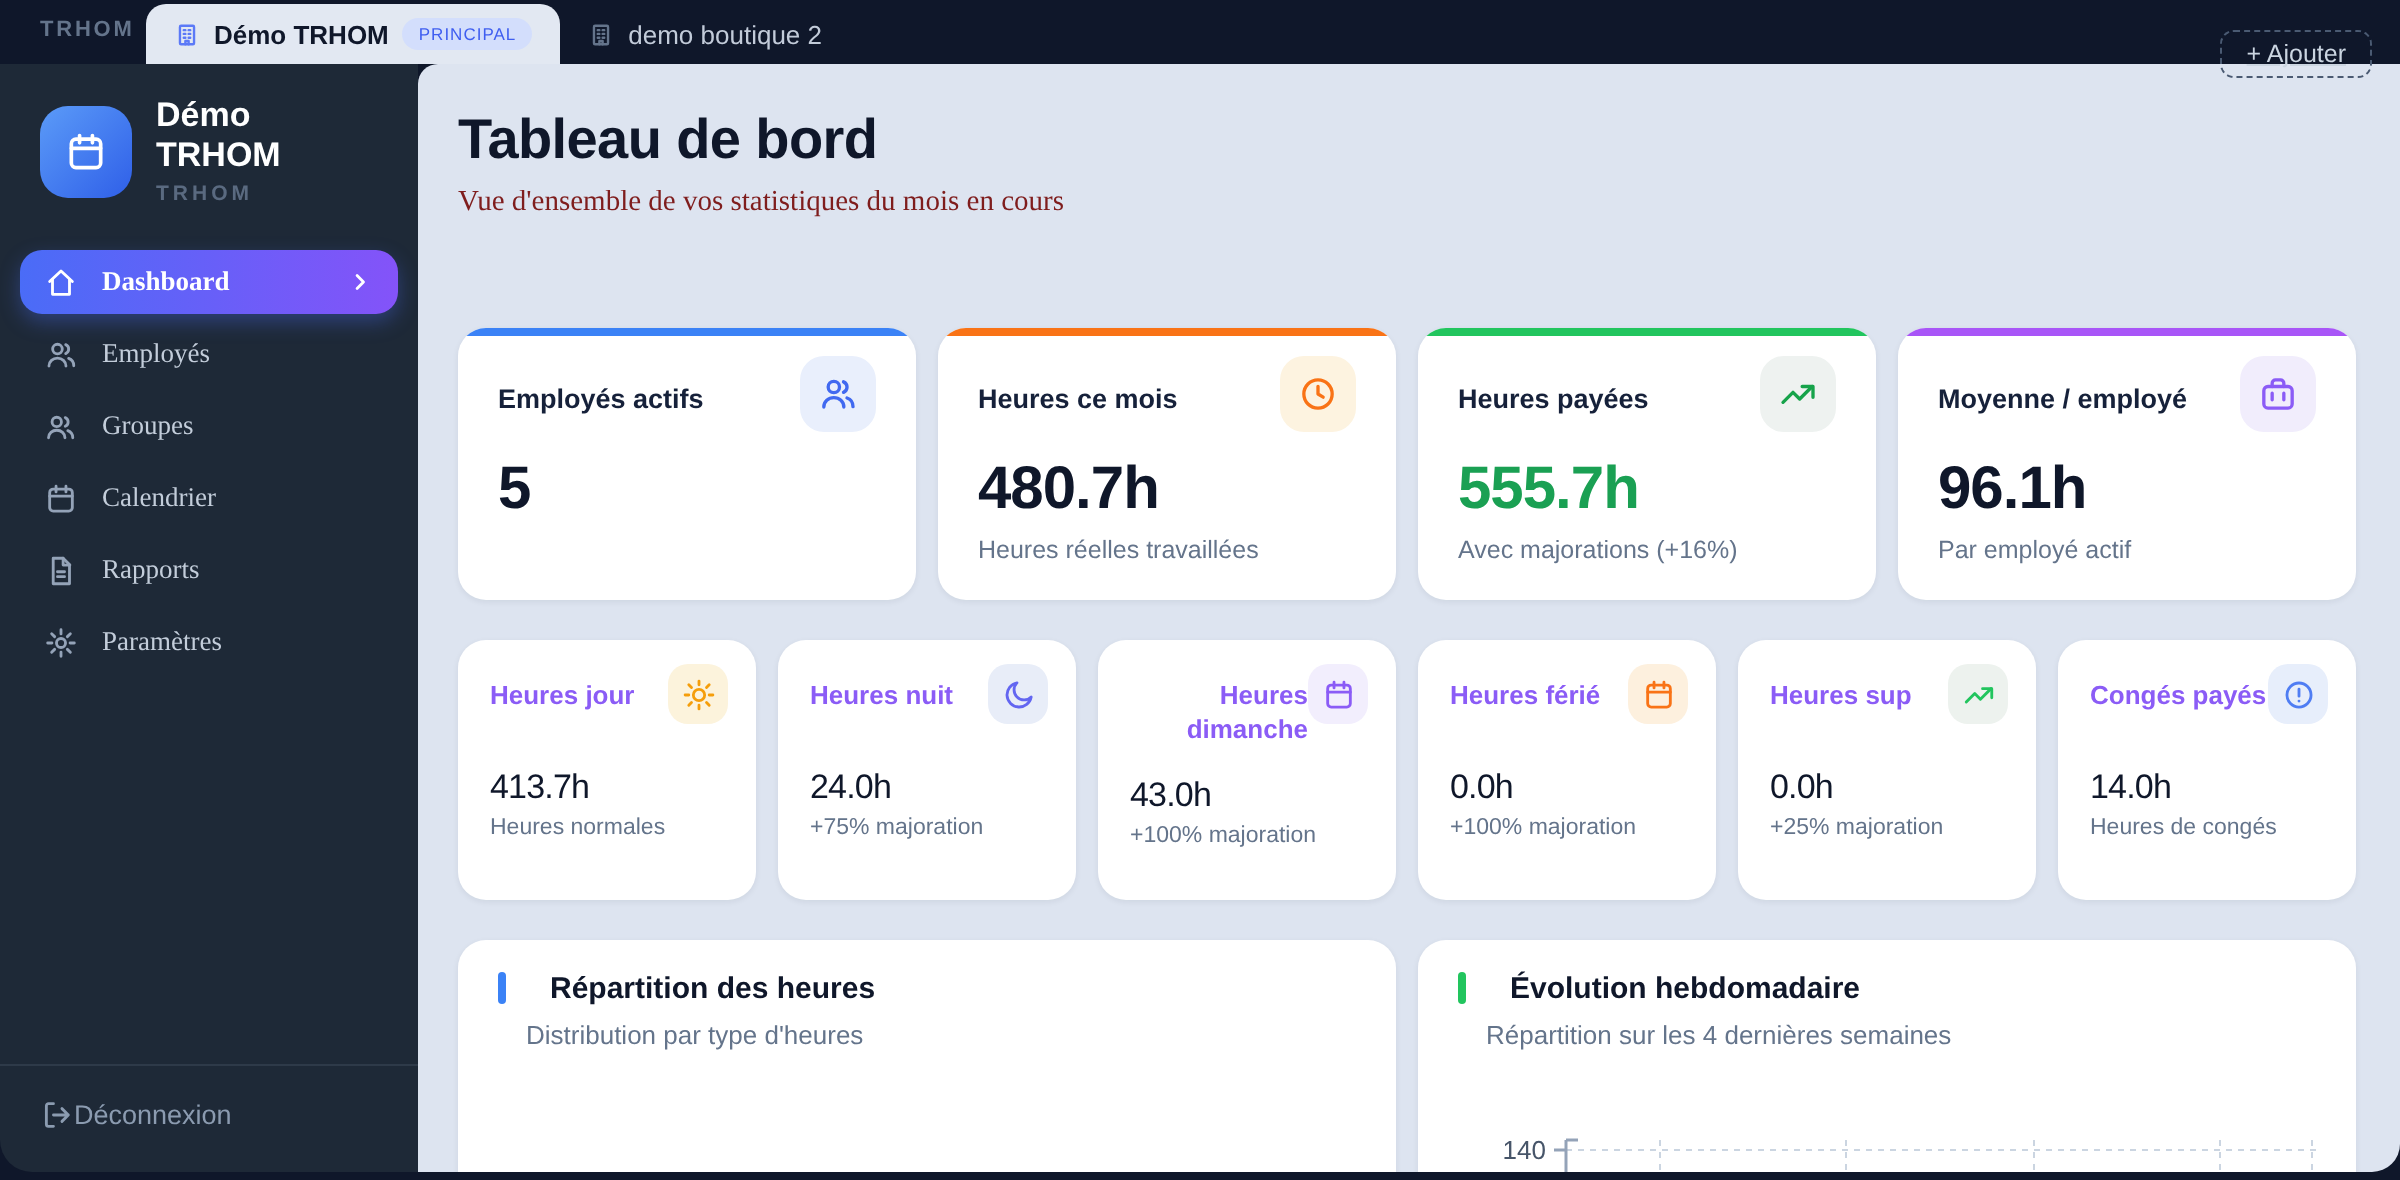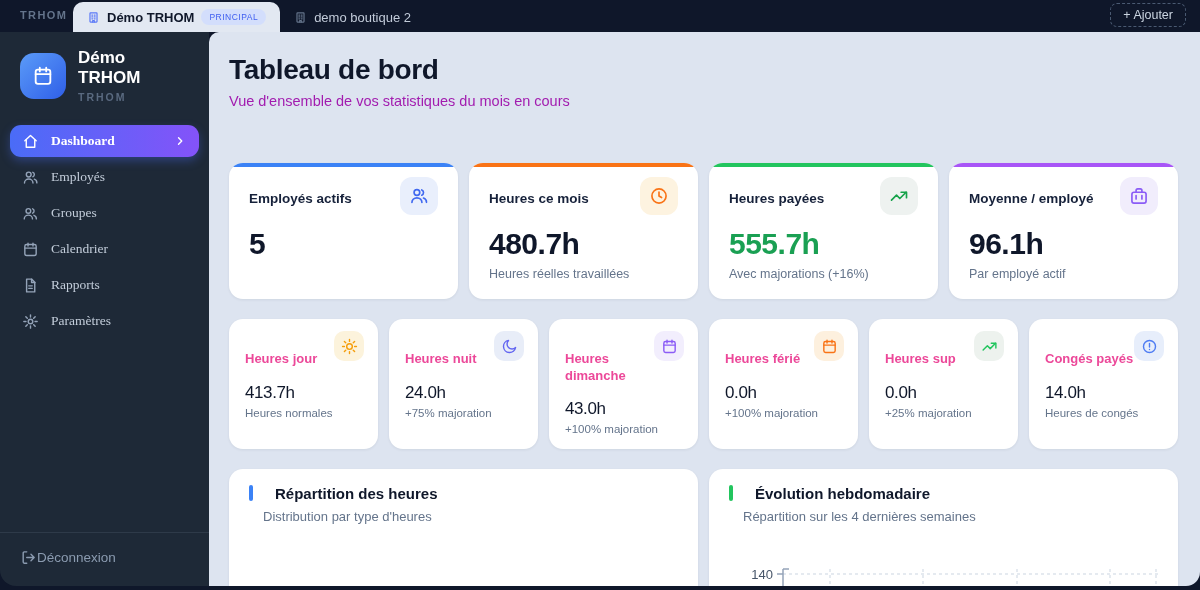--- a/index.html
+++ b/index.html
@@ -6,60 +6,60 @@
   html,body { width:1200px; height:590px; overflow:hidden; }
   body { background:#0f172a; font-family:"Liberation Sans", sans-serif; position:relative; }
 
   
   .topbar { height:32px; display:flex; align-items:flex-end; position:relative; }
   .brand { position:absolute; left:20px; top:9px; font-size:11px; font-weight:700; letter-spacing:1.4px; color:#64748b; }
   .tabs { display:flex; height:32px; align-items:flex-end; margin-left:73px; }
   .tab { height:30px; display:flex; align-items:center; gap:7px; padding:0 14px; border-radius:10px 10px 0 0; font-size:13px; color:#c2cbd9; cursor:pointer; }
   .tab.active { background:#e2e8f2; color:#0f172a; font-weight:700; }
   .tab .badge { font-size:8.5px; font-weight:400; letter-spacing:.5px; color:#3f5ef0; background:#d3defc; padding:3px 8px; border-radius:999px; }
-  .add-btn { position:absolute; right:14px; top:3px; height:24px; padding:0 12px; border:1.3px dashed #4a5a72; border-radius:7px; color:#cbd5e1; font-size:12.5px; display:flex; align-items:center; gap:4px; background:transparent; cursor:pointer; }
+  .add-btn { position:absolute; right:14px; top:15px; height:24px; padding:0 12px; border:1.3px dashed #4a5a72; border-radius:7px; color:#cbd5e1; font-size:12.5px; display:flex; align-items:center; gap:4px; background:transparent; cursor:pointer;text-decoration:underline; }
 
   
   .app { display:flex; height:554px; }
   .sidebar { width:209px; flex-shrink:0; background:#1e2937; border-radius:0 0 0 16px; position:relative; }
   .main { flex:1; background:#dde4f0; border-radius:10px 0 14px 0; padding:20px 22px 0 20px; overflow:hidden; }
 
   
   .org { display:flex; align-items:center; gap:12px; padding:16px 18px 14px 20px; }
   .org-logo { width:46px; height:46px; border-radius:14px; background:linear-gradient(135deg,#5b9bf8,#2f5fe8); display:flex; align-items:center; justify-content:center; flex-shrink:0; }
   .org-name { font-size:17px; font-weight:800; color:#ffffff; }
   .org-code { font-size:10.5px; font-weight:700; letter-spacing:2px; color:#5a6a80; margin-top:3px; }
   .nav { padding:8px 10px 0 10px;font-family:Liberation Serif, serif; }
   .nav-item { height:32px; margin-bottom:4px; display:flex; align-items:center; gap:12px; padding:0 12px; border-radius:11px; font-size:13.5px; font-weight:500; color:#c3cdda; cursor:pointer; }
   .nav-item.active { background:linear-gradient(90deg,#4a6cf7,#8453f9); color:#ffffff; font-weight:700; box-shadow:0 4px 10px rgba(74,108,247,.35); }
   .nav-item .chev { margin-left:auto; display:flex; }
   .side-footer { position:absolute; left:0; right:0; bottom:0; border-top:1px solid rgba(148,163,184,.14); padding:16px 20px 20px 20px; }
   .logout { display:flex; align-items:center; font-size:13.5px; color:#8b9bb0; cursor:pointer; }
 
   
   .page-title { font-size:28px; font-weight:800; color:#0f172a; letter-spacing:-.3px; margin-top:2px; }
-  .page-sub { font-size:14.5px; color:#a21caf; margin:7px 0 18px 0; }
+  .page-sub { font-size:14.5px; color:#7f1d1d; margin:7px 0 18px 0;font-family:Liberation Serif, serif; }
 
   
   .card { background:#ffffff; border-radius:14px; box-shadow:0 1px 3px rgba(15,23,42,.07); }
   .stats-grid { display:grid; grid-template-columns:repeat(4,1fr); gap:11px; margin-bottom:20px; }
   .stat-card { height:136px; position:relative; overflow:hidden; padding:14px 20px;margin-top:36px; }
   .accent { position:absolute; top:0; left:0; right:0; height:4px; }
   .stat-head { display:flex; justify-content:space-between; align-items:flex-start; }
   .stat-title { font-size:13.5px; font-weight:700; color:#16213a; margin-top:14px; }
   .icon-box { border-radius:12px; display:flex; align-items:center; justify-content:center; flex-shrink:0; }
   .icon-lg { width:38px; height:38px; }
   .icon-sm { width:30px; height:30px; border-radius:10px; }
   .stat-value { font-size:30px; font-weight:800; color:#0f172a; letter-spacing:-.5px; margin-top:12px; }
   .stat-sub { font-size:12.5px; color:#64748b; margin-top:6px; }
 
   .mini-grid { display:grid; grid-template-columns:repeat(6,1fr); gap:11px; margin-bottom:20px; }
   .mini-card { height:130px; padding:12px 14px 12px 16px; }
   .mini-head { display:flex; justify-content:space-between; align-items:flex-start; min-height:38px; }
-  .mini-title { font-size:13px; font-weight:700; color:#ec4899; margin-top:20px; line-height:1.3; max-width:92px; }
+  .mini-title { font-size:13px; font-weight:700; color:#8b5cf6; margin-top:8px; line-height:1.3; max-width:92px;text-align:right; }
   .mini-value { font-size:17px; font-weight:400; color:#0f172a; letter-spacing:-.4px; margin-top:14px; }
   .mini-sub { font-size:11.5px; color:#64748b; margin-top:4px; }
 
   
   .charts-grid { display:grid; grid-template-columns:1fr 1fr; gap:11px; }
   .chart-card { height:200px; position:relative; overflow:hidden; padding:16px 20px; }
   .chart-head { display:flex; align-items:flex-start; gap:22px; }
   .accent-pill { width:4px; height:16px; border-radius:3px; }
   .chart-title { font-size:15px; font-weight:800; color:#0f172a; }
   .chart-sub { font-size:13px; color:#64748b; margin:7px 0 0 14px; }

